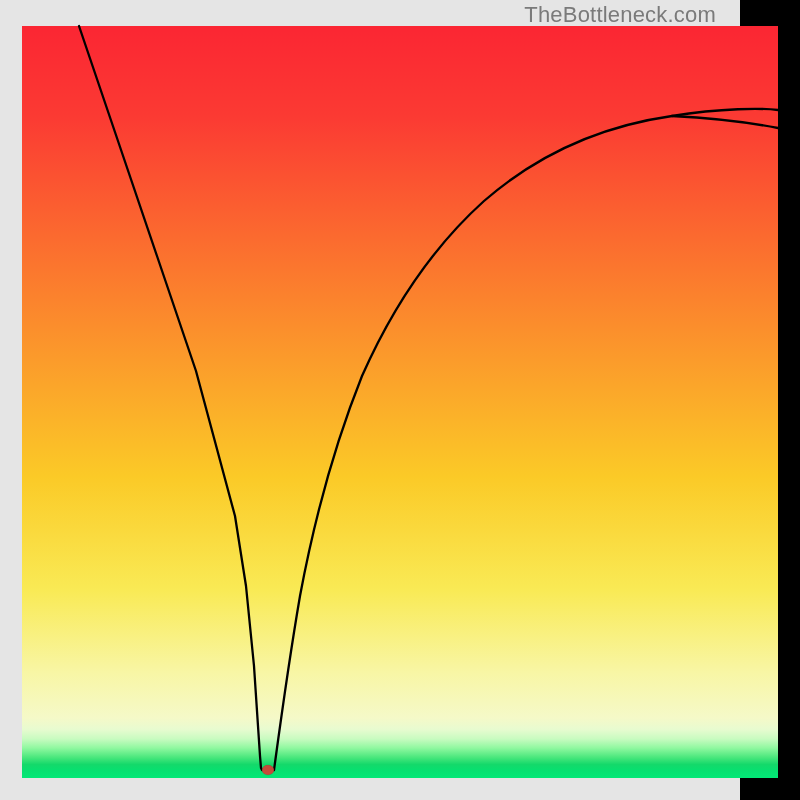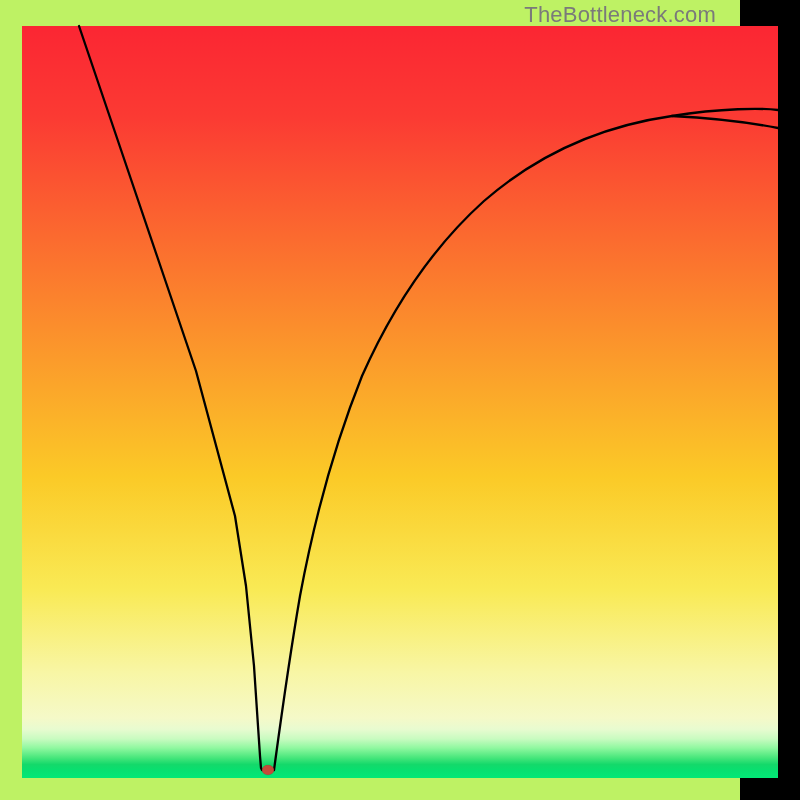--- a/index.html
+++ b/index.html
@@ -8,21 +8,21 @@
     width: 800px;
     height: 800px;
     background: #000;
     font-family: Arial, Helvetica, sans-serif;
     overflow: hidden;
   }
   .frame {
     position: relative;
     width: 740px;
     height: 800px;
-    background: #bef264;
+    background: #e5e5e5;
   }
   .watermark {
     position: absolute;
     top: 2px;
     right: 24px;
     color: #7a7a7a;
     font-size: 22px;
     letter-spacing: 0.2px;
     font-weight: 500;
     user-select: none;

